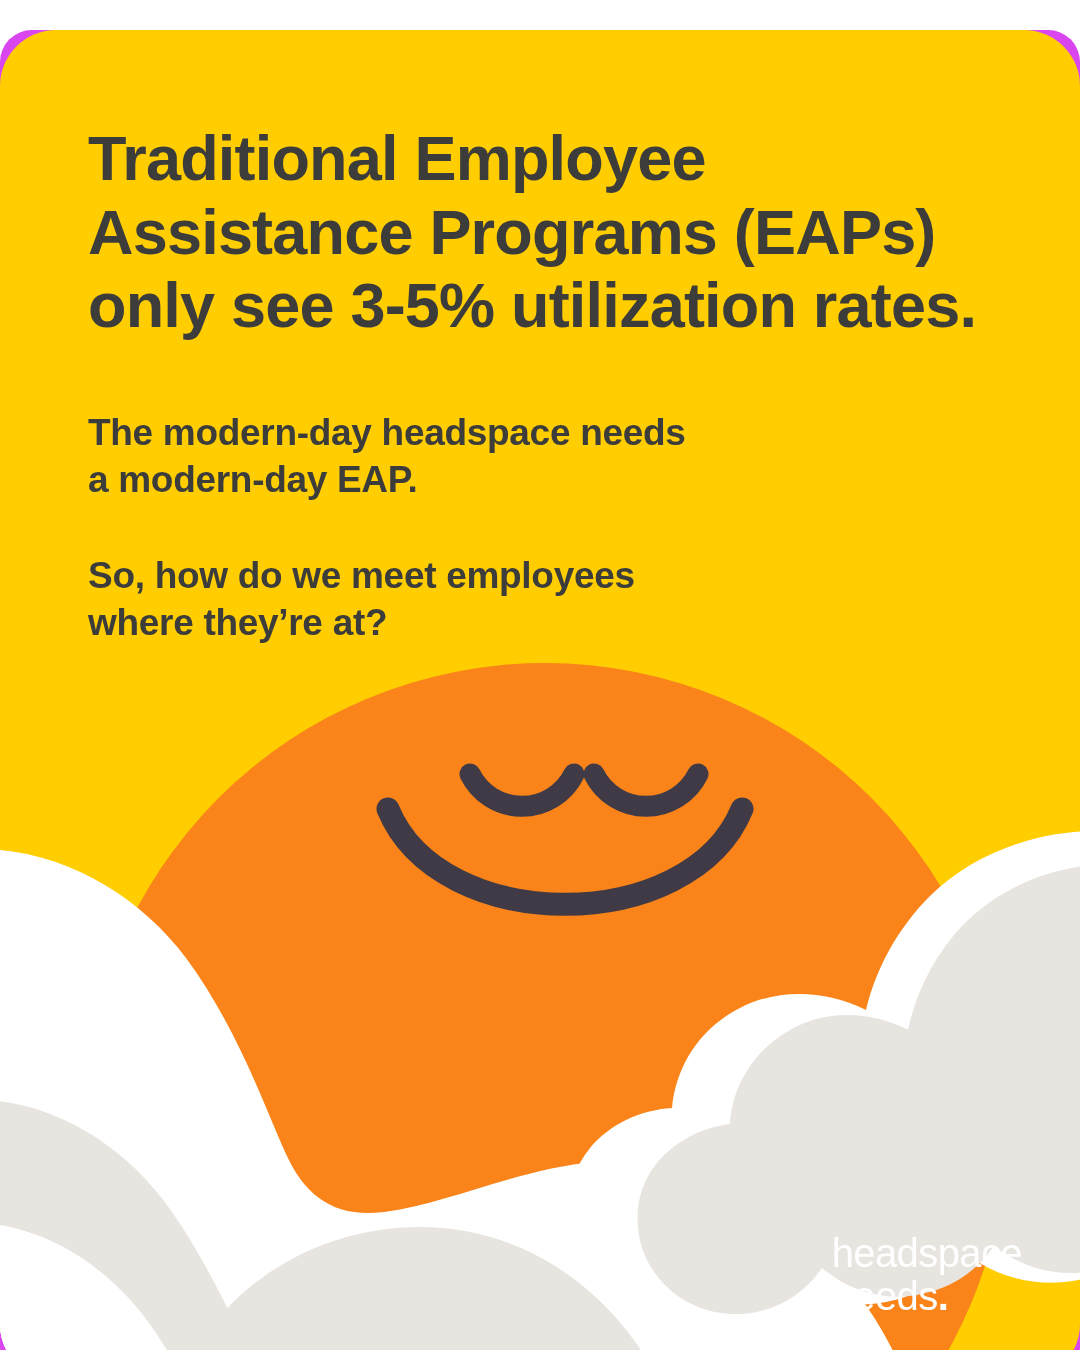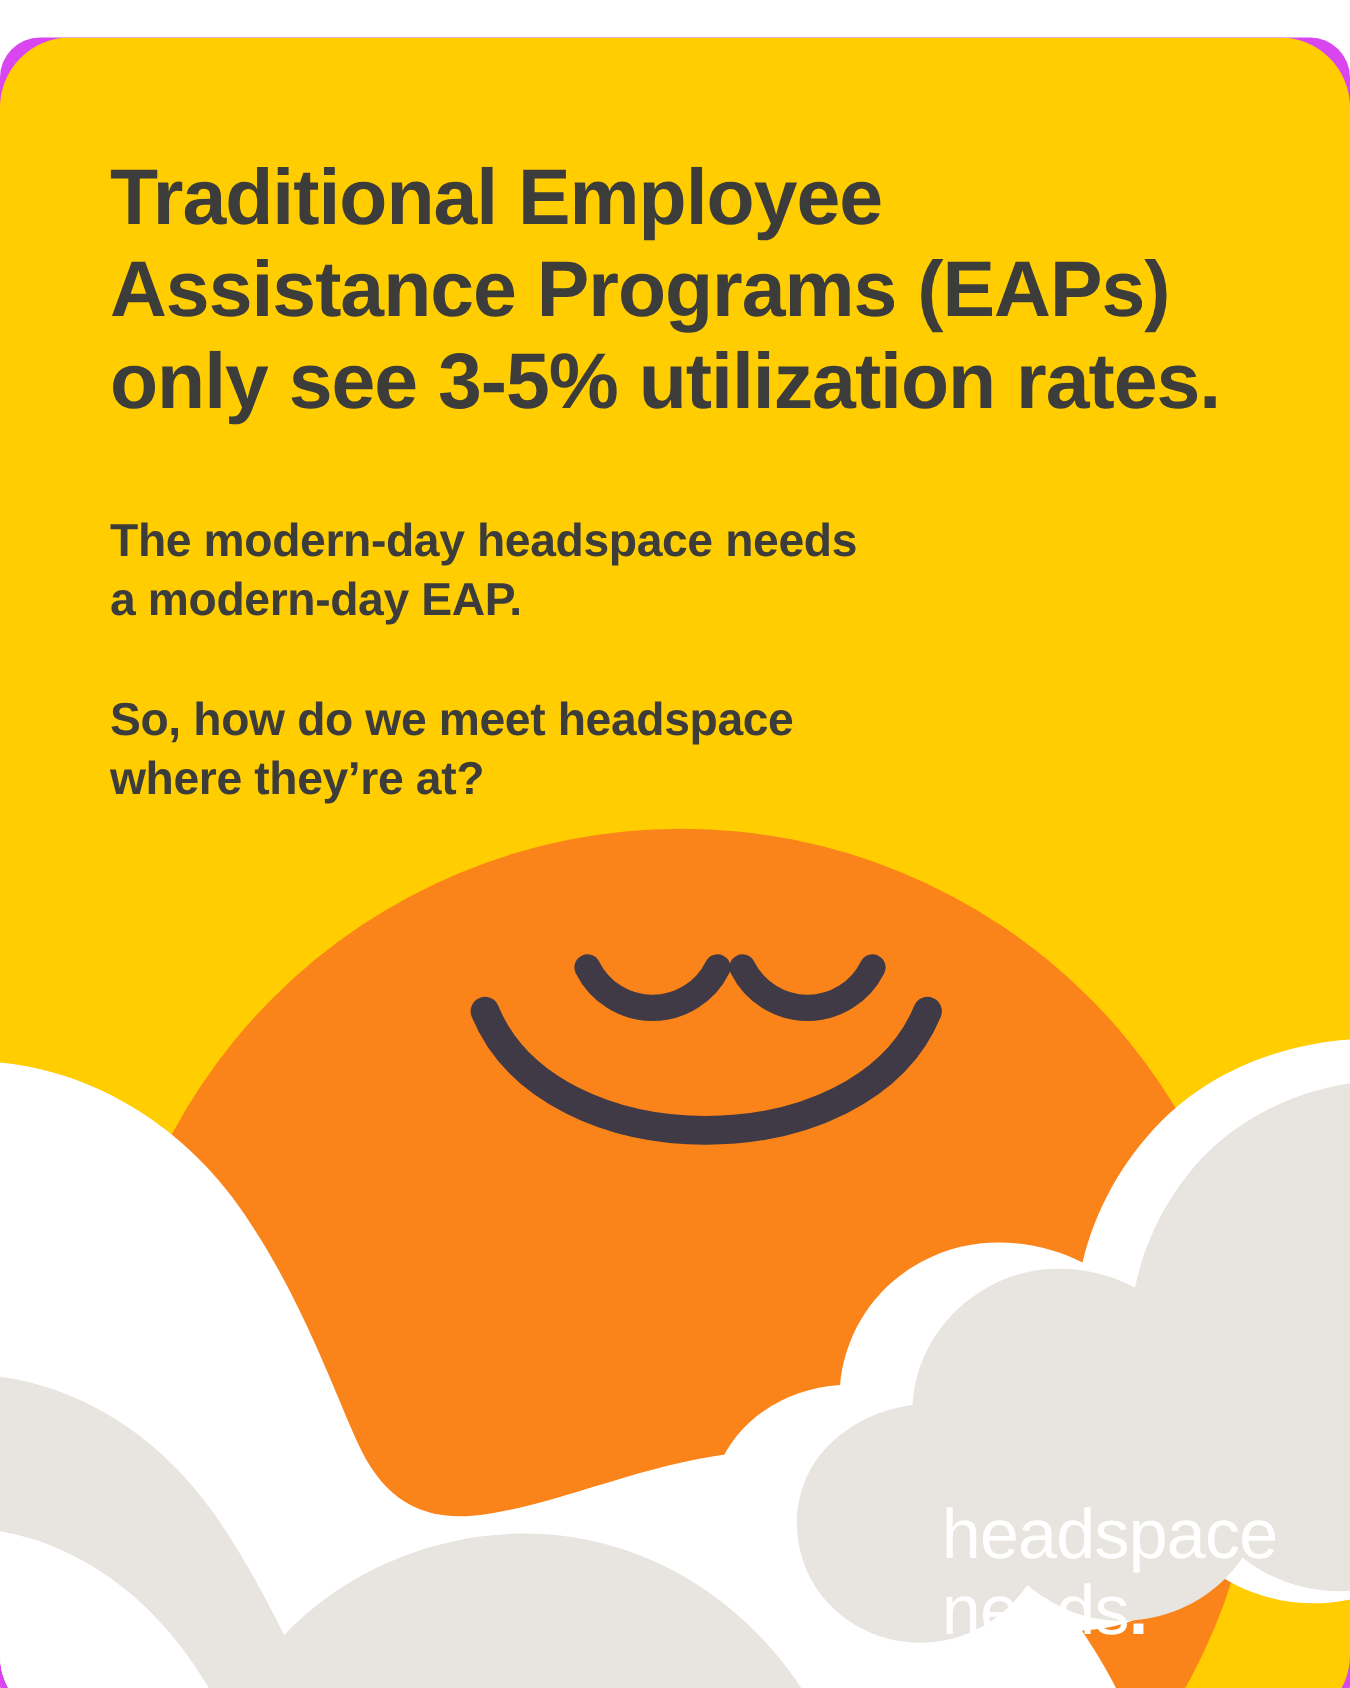--- a/index.html
+++ b/index.html
@@ -53,21 +53,21 @@
   #sub1 { margin-top: 66px; }
   #sub2 { margin-top: 48px; }
 
   #logo {
     position: absolute;
     right: 58px;
     bottom: 62px;
     z-index: 6;
     text-align: left;
     color: #FFFFFF;
-    font-size: 56px;
+    font-size: 40px;
     line-height: 1.08;
     font-weight: 400;
     letter-spacing: -0.6px;
   }
   #logo .l2 { display: block; }
   #logo .dot { font-weight: 700; }
 </style>
 </head>
 <body>
 
@@ -159,21 +159,21 @@
 
     </g>
   </svg>
 
   <div id="text-block">
     <h1 class="headline">Traditional Employee
 Assistance Programs (EAPs)
 only see 3-5% utilization rates.</h1>
     <p class="sub" id="sub1">The modern-day headspace needs
 a modern-day EAP.</p>
-    <p class="sub" id="sub2">So, how do we meet headspace
+    <p class="sub" id="sub2">So, how do we meet employees
 where they’re at?</p>
   </div>
 
   <div id="logo">
     <span class="l1">headspace</span>
     <span class="l2"><span>needs</span><span class="dot">.</span></span>
   </div>
 
 </div>
 

